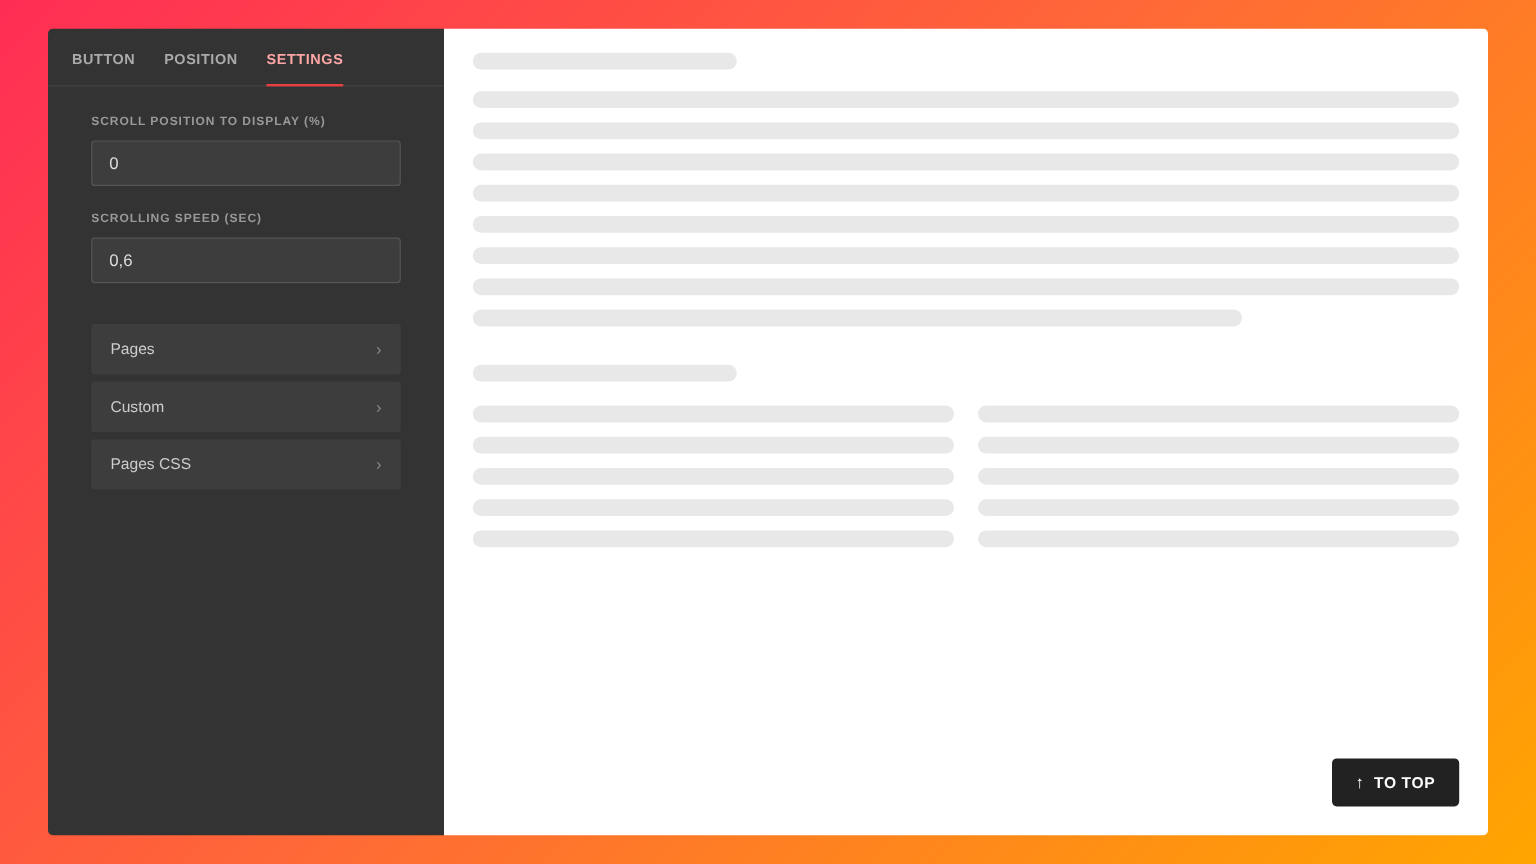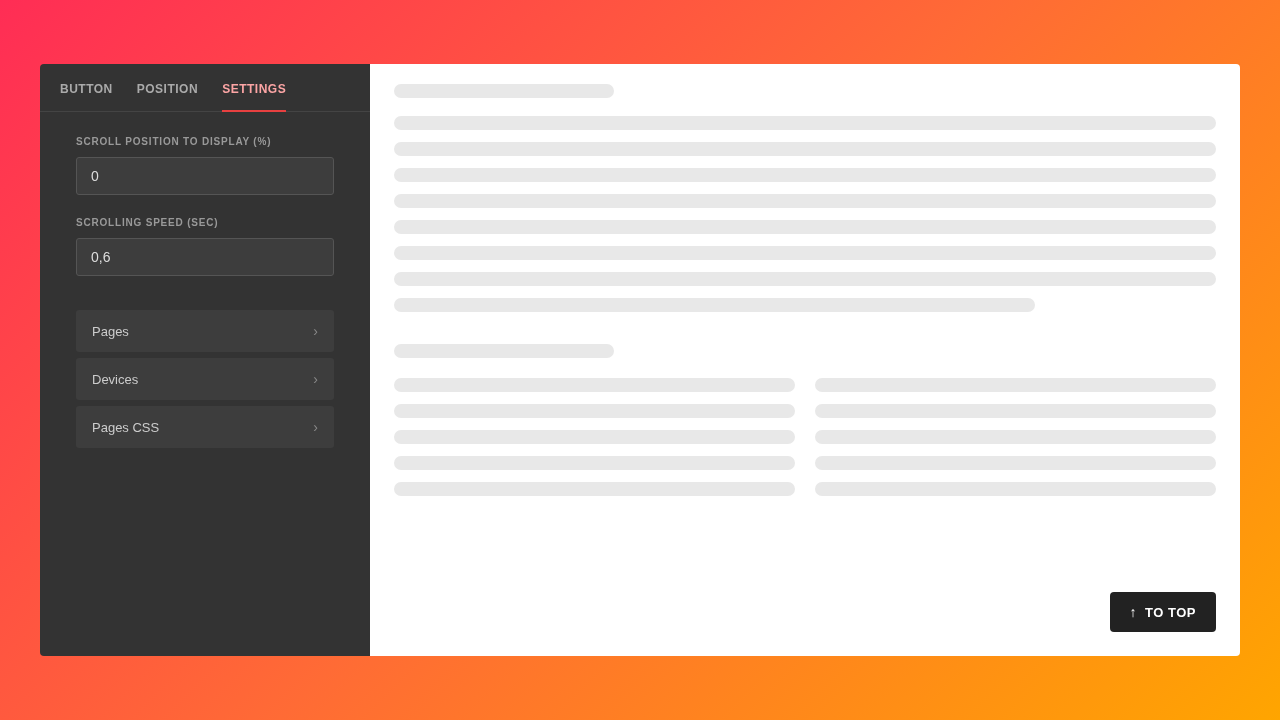--- a/index.html
+++ b/index.html
@@ -9,21 +9,21 @@
       overflow: hidden;
       font-family: -apple-system, BlinkMacSystemFont, 'Segoe UI', Arial, sans-serif;
       background: linear-gradient(135deg, #ff2d55 0%, #ff6b35 50%, #ffa500 100%);
       display: flex;
       align-items: center;
       justify-content: center;
     }
 
     .main-container {
       width: 1200px;
-      height: 592px;
+      height: 672px;
       display: flex;
       background: transparent;
     }
 
     
     .left-panel {
       width: 330px;
       min-width: 330px;
       background: #333;
       border-radius: 4px 0 0 4px;
@@ -87,21 +87,21 @@
       display: flex;
       flex-direction: column;
       gap: 6px;
     }
 
     .expandable-item {
       background: #3d3d3d;
       border-radius: 3px;
       padding: 13px 16px;
       display: flex;
-      align-items: center;
+      align-items: flex-start;
       justify-content: space-between;
       cursor: pointer;
     }
 
     .expandable-item-label {
       font-size: 13px;
       color: #ccc;
     }
 
     .chevron-icon {
@@ -194,21 +194,21 @@
 
       <div class="field-label">SCROLLING SPEED (SEC)</div>
       <input class="input-field" type="text" value="0,6" style="">
 
       <div class="expandable-items">
         <div class="expandable-item">
           <span class="expandable-item-label">Pages</span>
           <span class="chevron-icon">›</span>
         </div>
         <div class="expandable-item">
-          <span class="expandable-item-label">Devices</span>
+          <span class="expandable-item-label">Custom</span>
           <span class="chevron-icon">›</span>
         </div>
         <div class="expandable-item">
           <span class="expandable-item-label">Pages CSS</span>
           <span class="chevron-icon">›</span>
         </div>
       </div>
     </div>
   </div>
 

